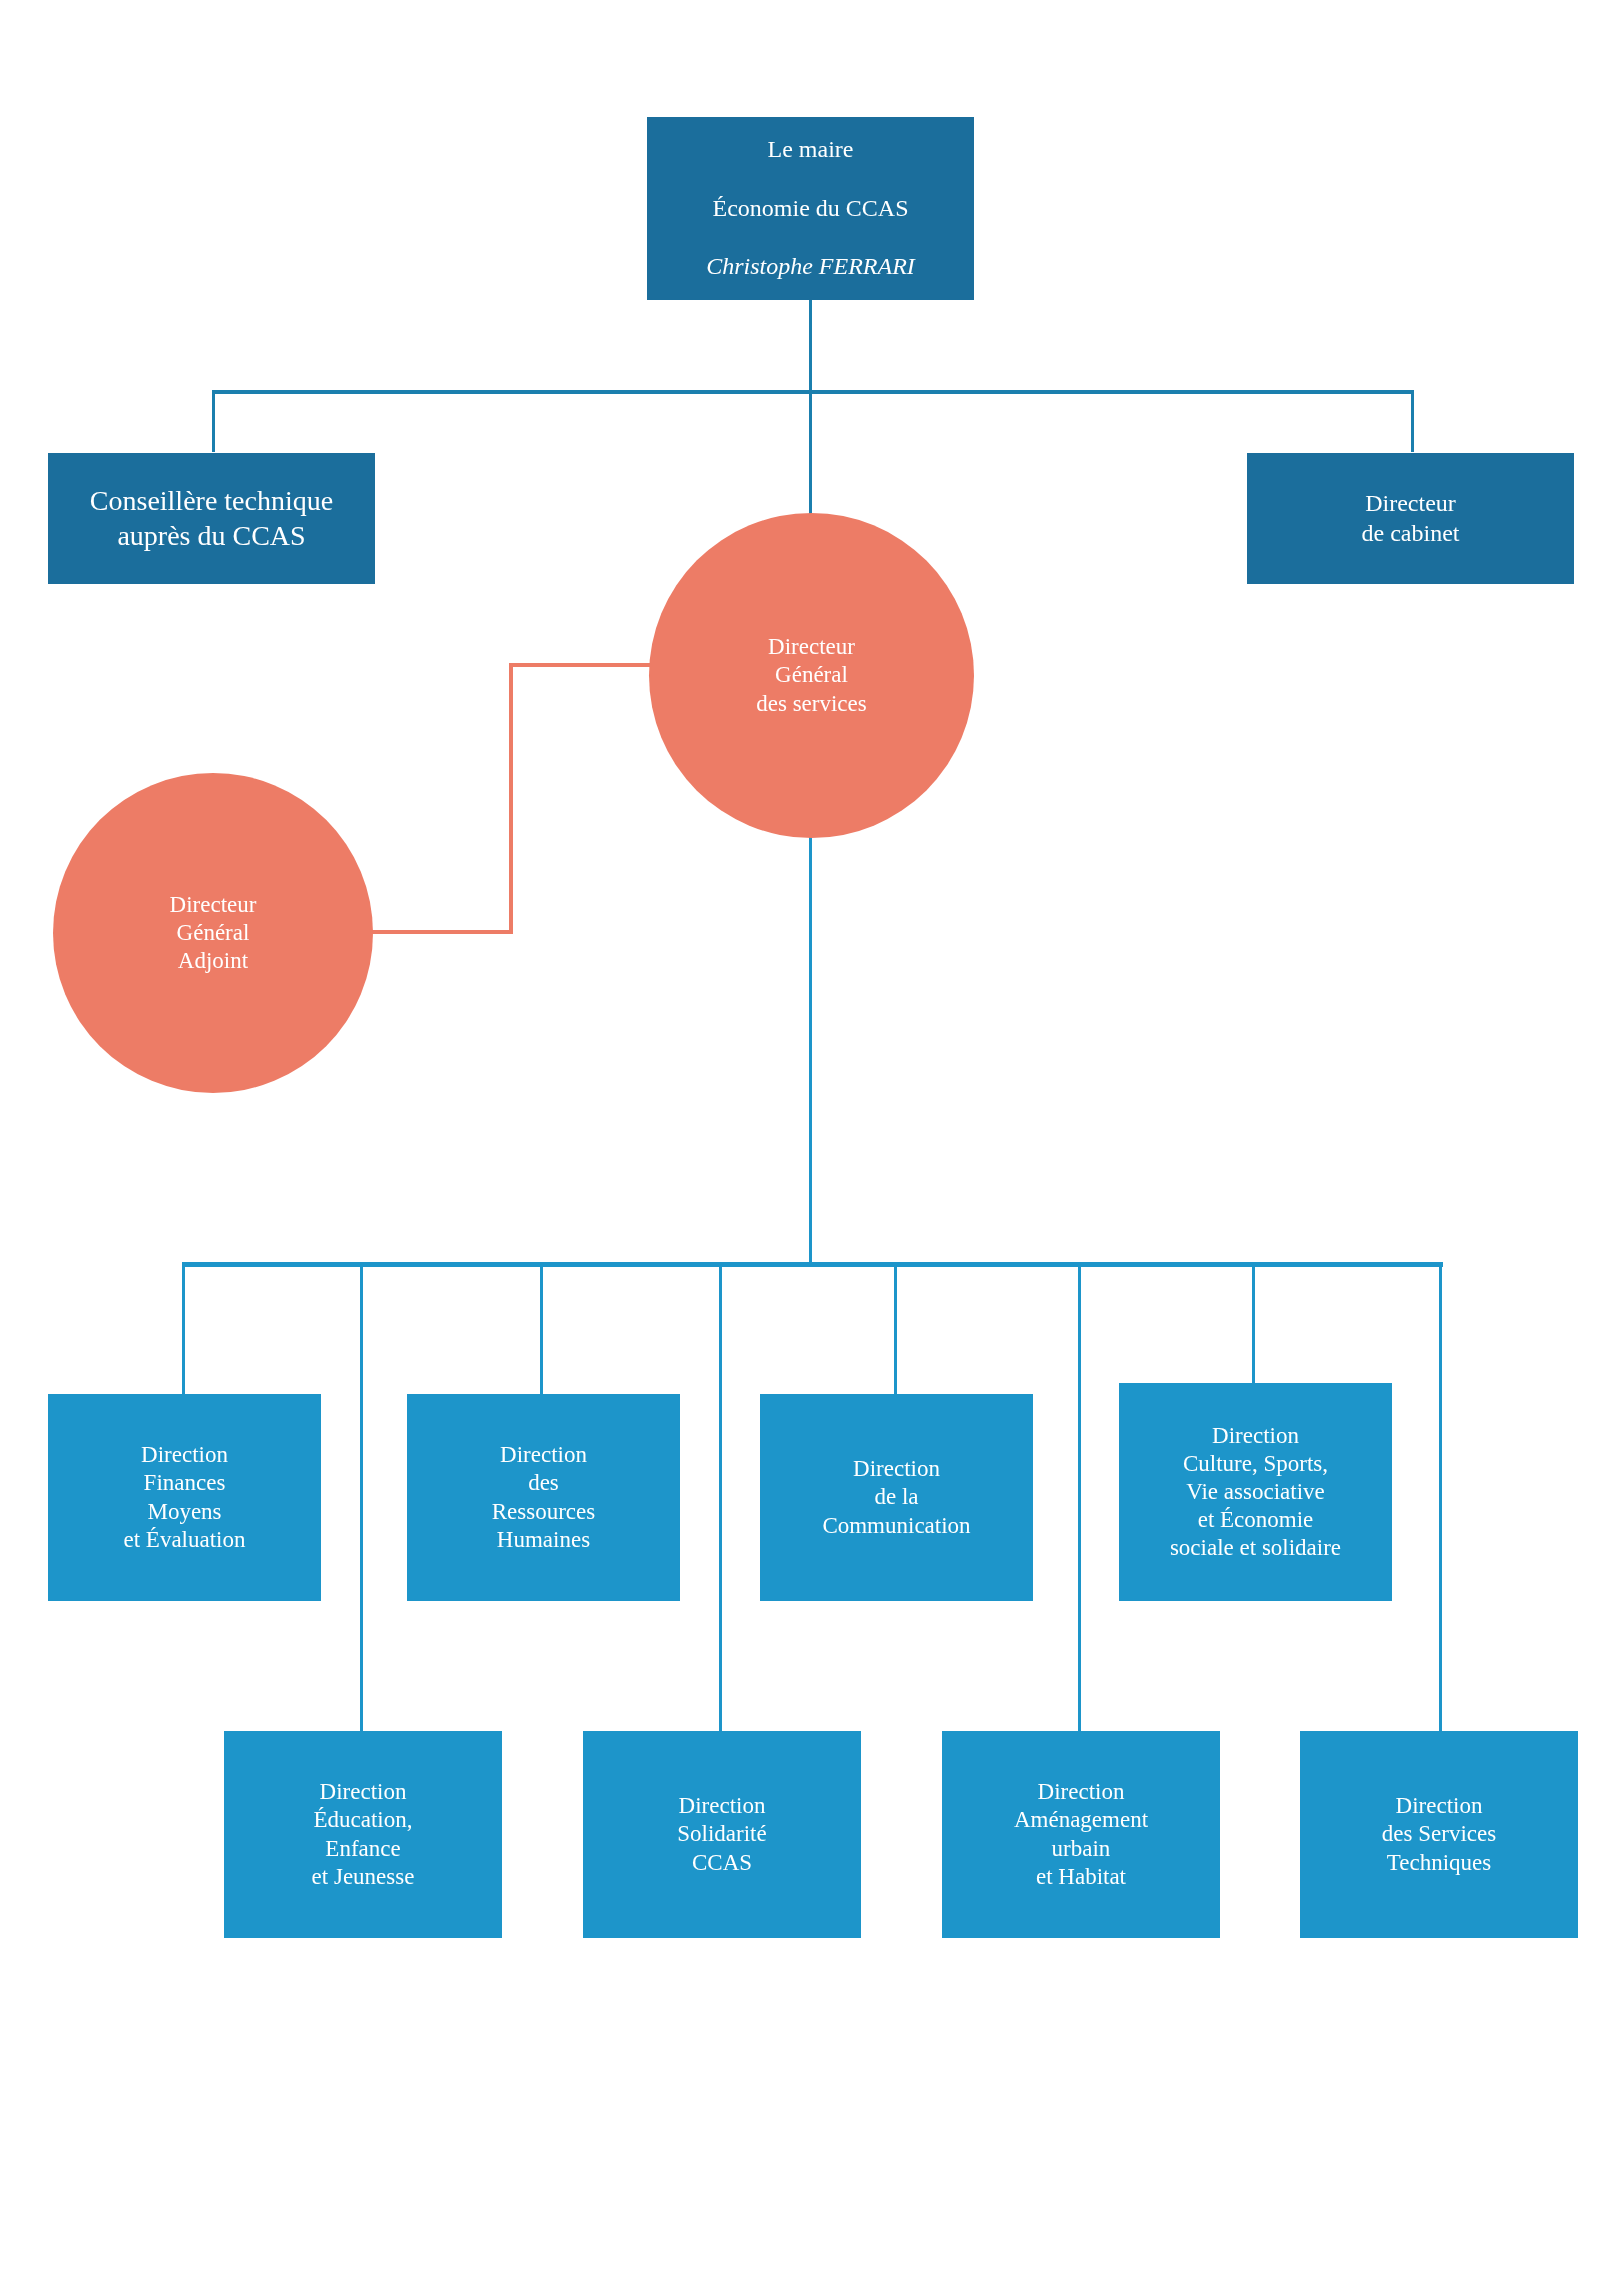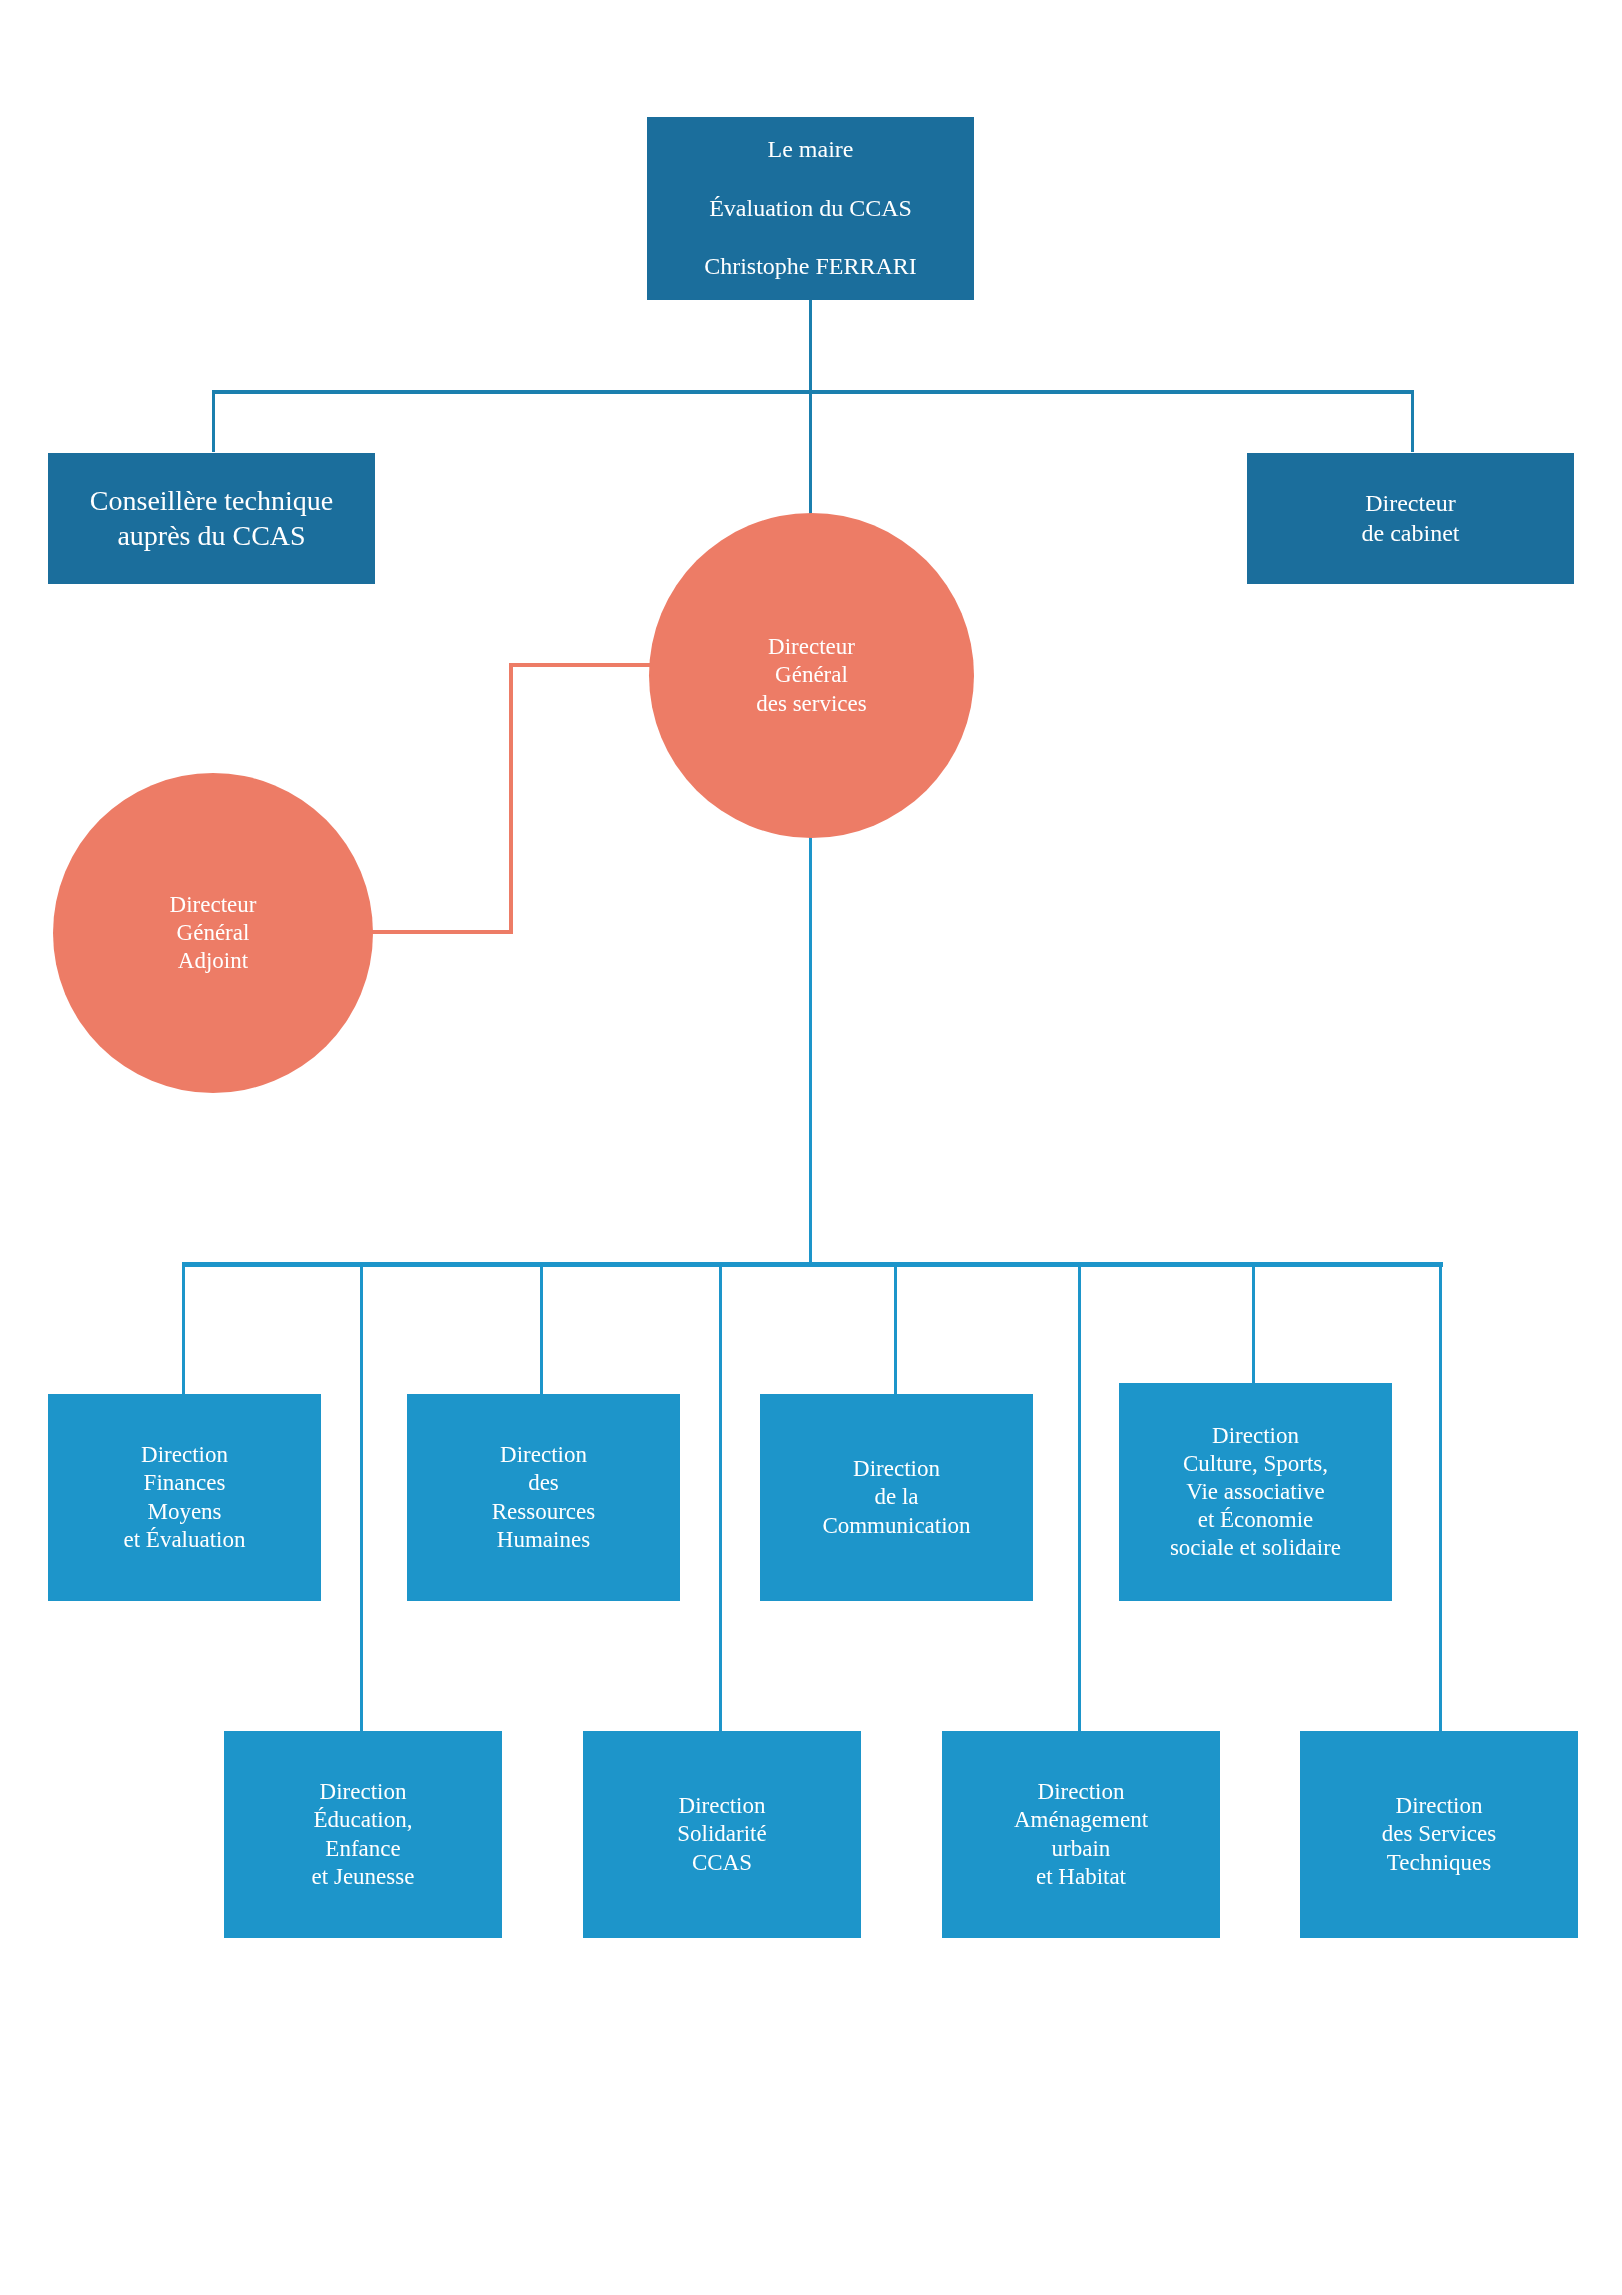--- a/index.html
+++ b/index.html
@@ -39,20 +39,21 @@
     background: #1b6e9c;
   }
   .box-light {
     background: #1d95ca;
   }
   .circle {
     background: #ed7c66;
     border-radius: 50%;
   }
   .italic-line {
+    font-style: italic;
     display: block;
   }
   .conn {
     position: absolute;
     background: #1b7fae;
     z-index: 1;
   }
   .conn-light {
     position: absolute;
     background: #1d95ca;
@@ -93,21 +94,21 @@
   <div class="conn-light" style="left:1252px; top:1262px; width:2.7px; height:122px;"></div>
 
   <div class="conn-light" style="left:360px; top:1262px; width:2.7px; height:469px;"></div>
   <div class="conn-light" style="left:719px; top:1262px; width:2.7px; height:469px;"></div>
   <div class="conn-light" style="left:1078px; top:1262px; width:2.7px; height:469px;"></div>
   <div class="conn-light" style="left:1439px; top:1262px; width:2.7px; height:469px;"></div>
 
   <div class="node box-dark" style="left:647px; top:105px; width:327px; height:183px; font-size:24px;margin-top:12px;">
     <span class="lines">
       <span>Le maire</span><br>
-      <span>Évaluation du CCAS</span><br>
+      <span>Économie du CCAS</span><br>
       <span class="italic-line">Christophe FERRARI</span>
     </span>
   </div>
 
   <div class="node box-dark" style="left:48px; top:453px; width:327px; height:131px; font-size:28px;">
     <span class="lines">Conseillère technique
 auprès du CCAS</span>
   </div>
 
   <div class="node box-dark" style="left:1247px; top:453px; width:327px; height:131px; font-size:24px;">

